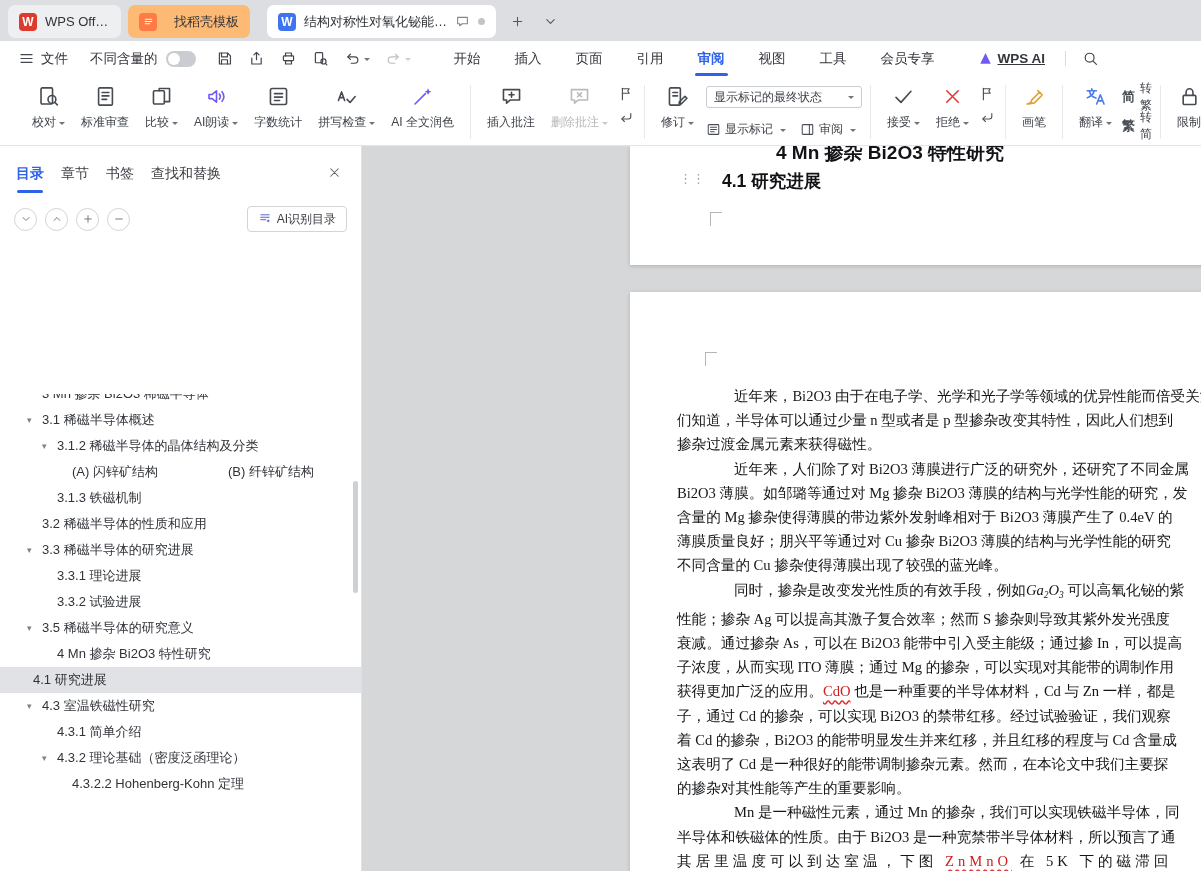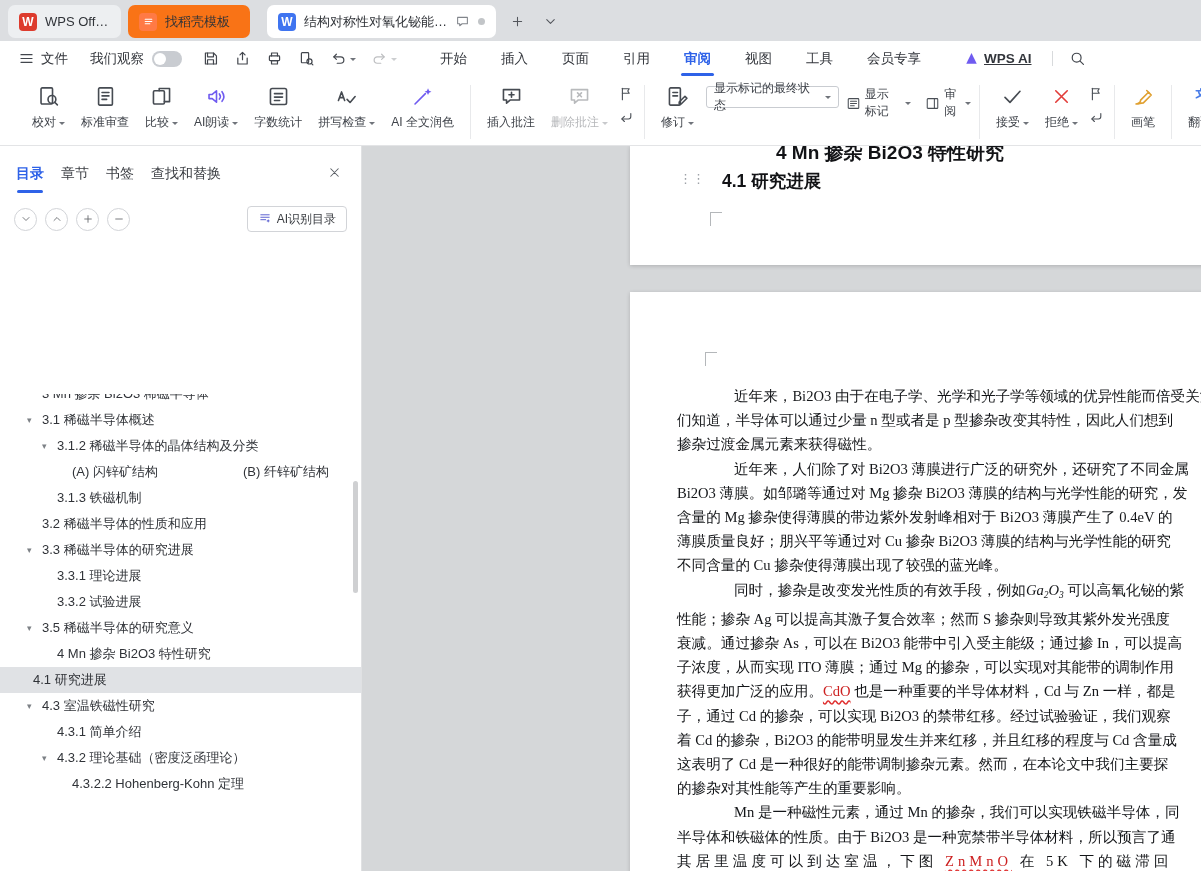--- a/index.html
+++ b/index.html
@@ -7,21 +7,21 @@
               font-family:"Liberation Sans","DejaVu Sans",sans-serif; }
   i { font-style:normal; }
   svg { display:block; }
 
   
   .tabbar { position:absolute; top:0; left:0; right:0; height:41px; background:#dcdee1;
             display:flex; align-items:center; padding:5px 0 3px 8px; }
   .tab { height:33px; border-radius:7px; display:flex; align-items:center; gap:8px;
          padding:0 11px; font-size:13px; color:#303338; }
   .tab.home { width:113px; background:#edeff1; }
-  .tab.gray { width:122px; background:#f97316; margin-left:7px; }
+  .tab.gray { width:122px; background:#fdba74; margin-left:7px;justify-content:space-between; }
   .tab.active { width:229px; background:#ffffff; margin-left:17px; }
   .logo { width:18px; height:18px; border-radius:4px; flex:0 0 auto; display:flex;
           align-items:center; justify-content:center; color:#fff; font-size:12px; font-weight:bold; }
   .logo.wps { background:#dd3b2d; }
   .logo.docer { background:#ff7a45; }
   .logo.docer svg { width:13px; height:13px; }
   .logo.word { background:#3f74f0; }
   .tab-label { white-space:nowrap; overflow:hidden; text-overflow:ellipsis; }
   .tab-label.grow { flex:1; }
   .tico { width:15px; height:15px; color:#81858b; flex:0 0 auto; }
@@ -60,26 +60,26 @@
   .rbtn { display:flex; flex-direction:column; align-items:center; gap:6px; padding:2px 8px 0;
           color:#3e4249; flex:0 0 auto; }
   .rbtn.disabled { opacity:.38; }
   .ric { width:23px; height:23px; color:#464b52; }
   .ric svg { width:23px; height:23px; }
   .rlabel { display:flex; align-items:center; font-size:12px; white-space:nowrap; }
   .rsep { width:1px; align-self:stretch; margin:2px 8px 6px; background:#e8e9eb; flex:0 0 auto; }
   .rside { display:flex; flex-direction:column; gap:8px; padding:3px 2px 0; }
   .rsicon { width:16px; height:16px; color:#4a4f56; }
   .rsicon svg { width:16px; height:16px; }
-  .rpanel { display:flex; gap:7px; padding-top:3px; margin-left:4px; }
+  .rpanel { display:flex; flex-direction:column; gap:7px; padding-top:3px; margin-left:4px; }
   .rselect { width:156px; height:22px; border:1px solid #c9ccd1; border-radius:3px;
              display:flex; align-items:center; justify-content:space-between; padding:0 7px;
              font-size:12px; color:#3e4249; background:#fff; }
   .rrow { display:flex; align-items:center; gap:14px; }
-  .rsmallbtn { display:flex; align-items:center; gap:4px; font-size:12px; color:#3e4249; }
+  .rsmallbtn { display:flex; align-items:center; gap:4px; font-size:12px; color:#3e4249;margin-top:6px; }
   .rsic { width:15px; height:15px; color:#4a4f56; }
   .rsic svg { width:15px; height:15px; }
   .rstack { display:flex; flex-direction:column; gap:7px; padding-top:3px; margin-left:2px; }
   .rconv { display:flex; align-items:center; gap:5px; height:22px; font-size:12px; color:#3e4249; }
   .conv-prefix { font-size:13px; font-weight:bold; color:#464b52; }
   .tone-ai .ric { color:#6f5bf0; }
   .tone-red .ric { color:#e23c39; }
   .pen-tone .ric { color:#e0a030; }
   .translate-tone .ric { color:#4a7de8; }
 
@@ -102,21 +102,21 @@
   .sb-ai svg { width:14px; height:14px; color:#5a5fd0; }
   .tree { position:absolute; top:248px; left:0; right:0; bottom:0; overflow:hidden; }
   .tree > .titem:first-child { margin-top:-13px;text-align:center; }
   .titem { height:26px; display:flex; align-items:center; font-size:13px; color:#303338;
            position:relative; white-space:nowrap; }
   .titem.selected { background:#e0e2e5; }
   .titem .arrow { display:none; position:absolute; top:8px; font-size:9px; color:#7d8186; }
   .titem.expanded .arrow { display:block; }
   .lv0 { padding-left:33px; } .lv1 { padding-left:42px; } .lv2 { padding-left:57px; } .lv3 { padding-left:72px; } .lv1.expanded .arrow { left:27px; }
   .lv2.expanded .arrow { left:42px; }
-  .col2 { position:absolute; left:243px; }
+  .col2 { position:absolute; left:228px; }
   .sb-scroll { position:absolute; right:3px; top:335px; width:5px; height:112px;
                border-radius:3px; background:#cfd0d2; }
 
   
   .docarea { position:absolute; left:362px; top:146px; right:0; bottom:0; background:#d5d7d9; overflow:hidden; }
   .page { position:absolute; left:268px; width:850px; background:#fff; box-shadow:0 1px 4px rgba(0,0,0,.18); }
   .page1 { top:0; height:119px; }
   .page2 { top:146px; height:760px; }
   .p1-title { position:absolute; top:-5px; left:95px; width:330px; text-align:center;
               font-size:19px; line-height:24px; font-weight:bold; color:#121316; white-space:nowrap; }
@@ -179,21 +179,21 @@
 <div class="menubar">
   <div class="mb-file">
     <span class="mico">
         <svg viewBox="0 0 20 20" fill="none" stroke="currentColor" stroke-width="1.4" stroke-linecap="round" stroke-linejoin="round">
           <path d="M3.5 5.5h13M3.5 10h13M3.5 14.5h13"></path>
         </svg>
       </span>
     <span>文件</span>
   </div>
   <div class="mb-autosave">
-    <span>我们观察</span>
+    <span>不同含量的</span>
     <span class="toggle">
         <span class="knob"></span>
       </span>
   </div>
   <div class="mb-icons">
     <span class="mico">
         <svg viewBox="0 0 20 20" fill="none" stroke="currentColor" stroke-width="1.4" stroke-linecap="round" stroke-linejoin="round">
           <path d="M4 3.5h9.5L17 7v9.5H4z"></path>
           <path d="M6.5 3.5V8h7V3.5M6.5 16.5v-5h7v5"></path>
         </svg>

